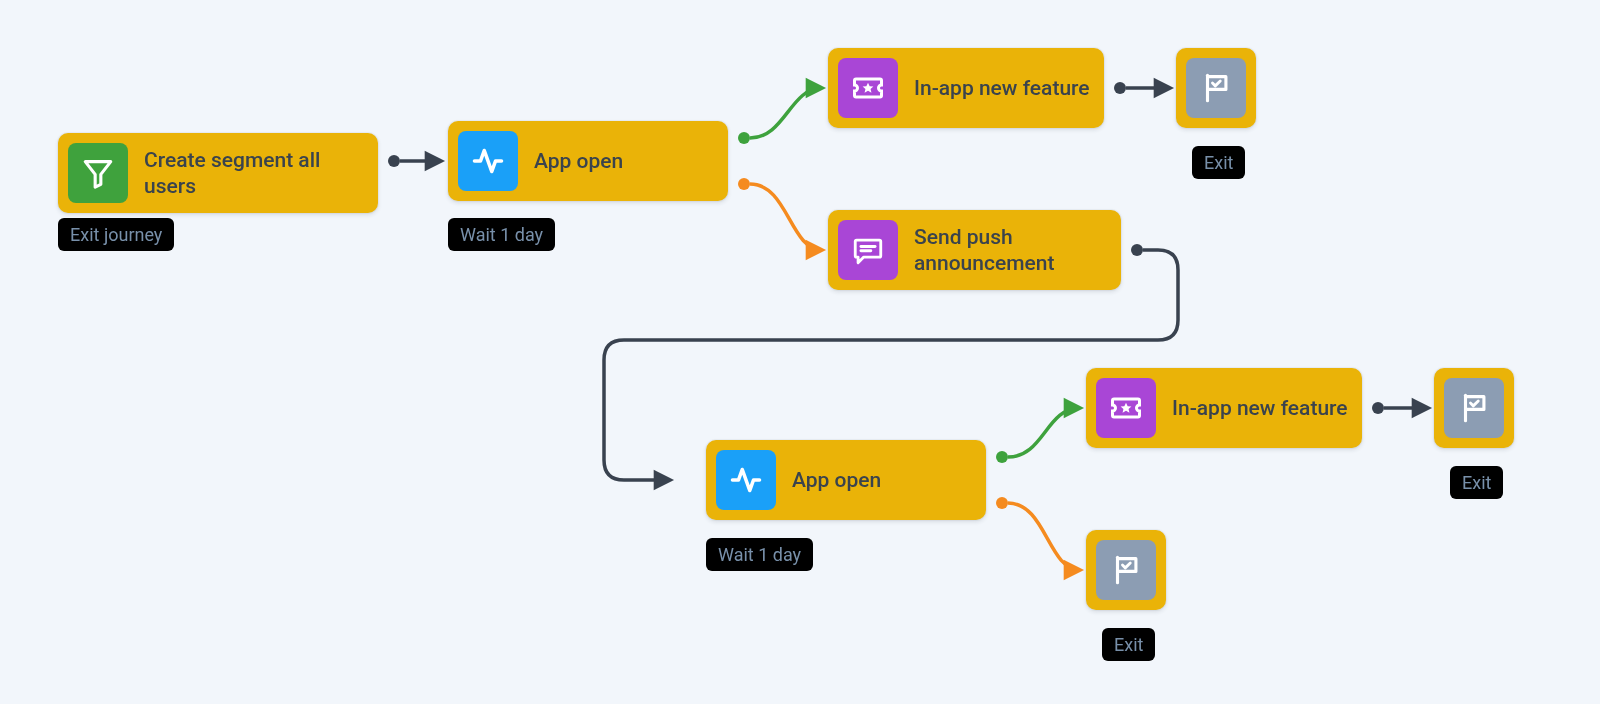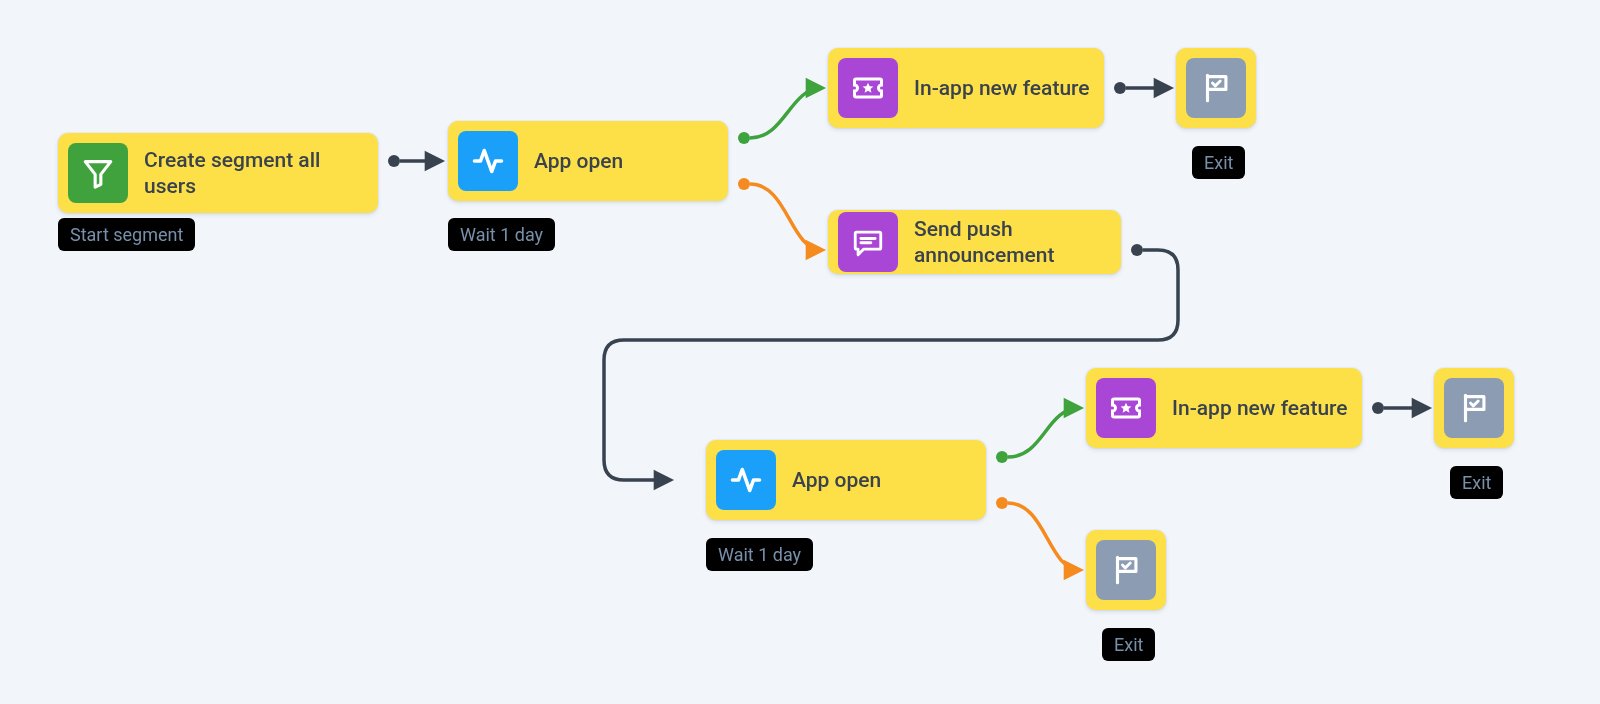--- a/index.html
+++ b/index.html
@@ -18,21 +18,21 @@
     height: 704px;
   }
   svg.edges {
     position: absolute;
     left: 0; top: 0;
     width: 1600px; height: 704px;
     pointer-events: none;
   }
   .node {
     position: absolute;
-    background: #fde047;
+    background: #eab308;
     border-radius: 10px;
     box-shadow: 0 2px 4px rgba(30,40,55,0.12), 0 0 0 1px rgba(30,40,55,0.04);
     display: flex;
     align-items: center;
     padding: 10px;
     box-sizing: border-box;
   }
   .node .icon {
     width: 60px;
     height: 60px;
@@ -153,21 +153,21 @@
   <div class="node exit-node" style="left:1176px; top:48px; width:80px; height:80px;">
     <div class="icon bg-slate">
       <svg width="34" height="34" viewBox="0 0 24 24" fill="none">
         <line x1="6" y1="3" x2="6" y2="21" stroke="#fff" stroke-width="2.2" stroke-linecap="round"></line>
         <path d="M6 4 H19 L19 13 H6" stroke="#fff" stroke-width="2.2" fill="none" stroke-linejoin="round"></path>
         <path d="M9.5 8.5 L11.5 10.5 L15 7" stroke="#fff" stroke-width="2" fill="none" stroke-linecap="round" stroke-linejoin="round"></path>
       </svg>
     </div>
   </div>
 
-  <div class="node" style="left:828px; top:210px; width:293px; height:64px;">
+  <div class="node" style="left:828px; top:210px; width:293px; height:80px;">
     <div class="icon bg-purple">
       <svg width="34" height="34" viewBox="0 0 24 24" fill="none">
         <path d="M4 5 H20 A1 1 0 0 1 21 6 V16 A1 1 0 0 1 20 17 H9 L5 21 V17 H4 A1 1 0 0 1 3 16 V6 A1 1 0 0 1 4 5 Z" stroke="#fff" stroke-width="2" fill="none" stroke-linejoin="round"></path>
         <line x1="7" y1="9.5" x2="17" y2="9.5" stroke="#fff" stroke-width="2" stroke-linecap="round"></line>
         <line x1="7" y1="12.5" x2="14" y2="12.5" stroke="#fff" stroke-width="2" stroke-linecap="round"></line>
       </svg>
     </div>
     <div class="label">Send push announcement</div>
   </div>
 
@@ -203,20 +203,20 @@
   <div class="node exit-node" style="left:1086px; top:530px; width:80px; height:80px;">
     <div class="icon bg-slate">
       <svg width="34" height="34" viewBox="0 0 24 24" fill="none">
         <line x1="6" y1="3" x2="6" y2="21" stroke="#fff" stroke-width="2.2" stroke-linecap="round"></line>
         <path d="M6 4 H19 L19 13 H6" stroke="#fff" stroke-width="2.2" fill="none" stroke-linejoin="round"></path>
         <path d="M9.5 8.5 L11.5 10.5 L15 7" stroke="#fff" stroke-width="2" fill="none" stroke-linecap="round" stroke-linejoin="round"></path>
       </svg>
     </div>
   </div>
 
-  <div class="caption" style="left:58px;  top:218px;">Start segment</div>
+  <div class="caption" style="left:58px;  top:218px;">Exit journey</div>
   <div class="caption" style="left:448px; top:218px;">Wait 1 day</div>
   <div class="caption" style="left:706px; top:538px;">Wait 1 day</div>
   <div class="caption" style="left:1192px; top:146px;">Exit</div>
   <div class="caption" style="left:1450px; top:466px;">Exit</div>
   <div class="caption" style="left:1102px; top:628px;">Exit</div>
 
 </div>
 
 </body></html>

